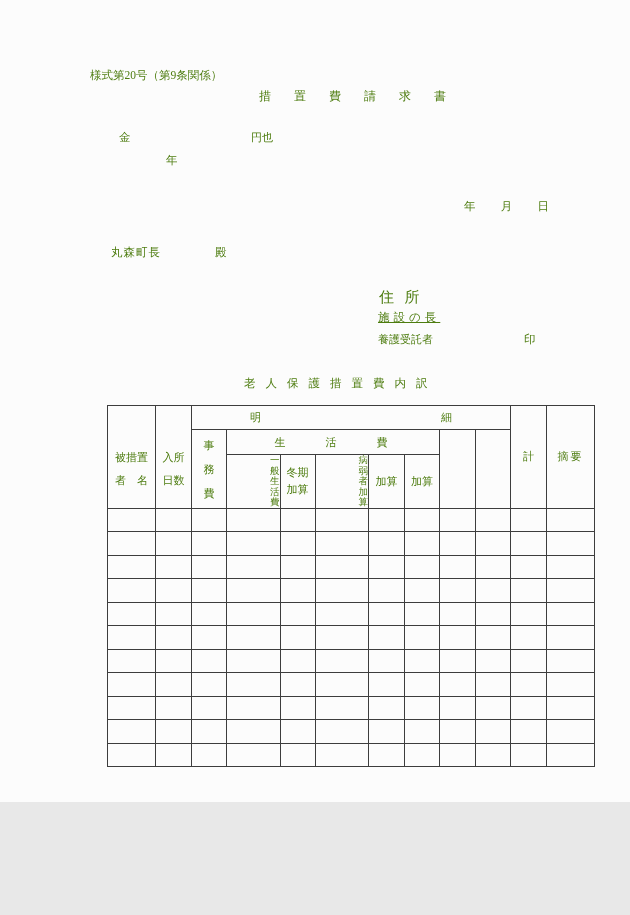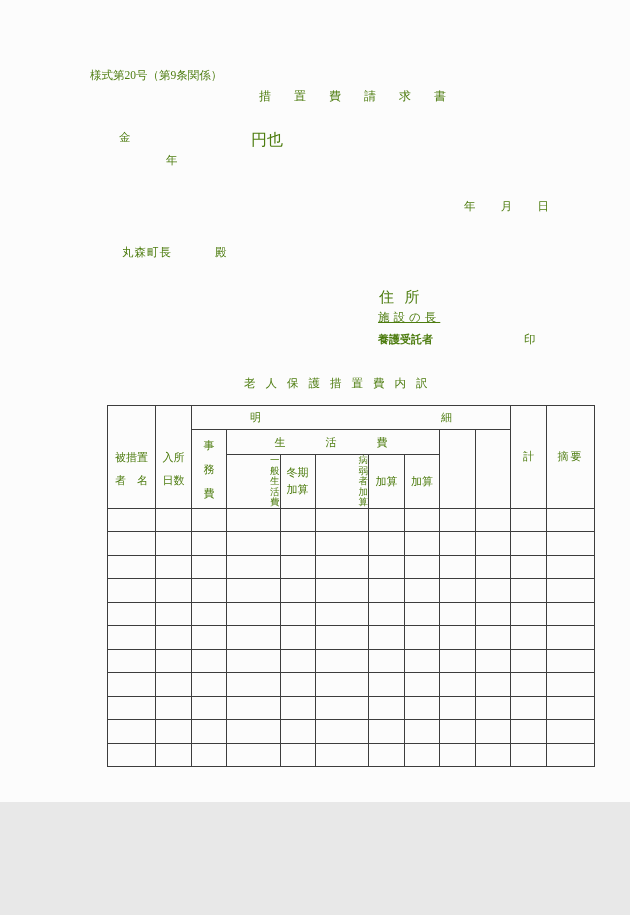--- a/index.html
+++ b/index.html
@@ -8,30 +8,30 @@
     background:#fcfcfc;
     font-family:"Liberation Serif","DejaVu Serif",serif;
     color:#4d7c0f;
     overflow:hidden;
   }
   .abs { position:absolute; white-space:nowrap; }
 
   .form-number   { left:90px;  top:68px;  font-size:11.5px; }
   .doc-title     { left:246px; top:88px;  font-size:12px; letter-spacing:23px;margin-left:13px; }
   .amount-prefix { left:119px; top:130px; font-size:11.5px; }
-  .amount-suffix { left:251px; top:130px; font-size:16px; }
+  .amount-suffix { left:251px; top:130px; font-size:11px; }
   .request-year  { left:166px; top:153px; font-size:11.5px; }
   .request-text  { left:204px; top:153px; font-size:11.5px; }
   .date-line     { left:464px; top:199px; width:85px; display:flex;
                    justify-content:space-between; font-size:11.5px; }
-  .addressee     { left:122px; top:245px; font-size:11.5px; letter-spacing:1px; }
+  .addressee     { left:111px; top:245px; font-size:11.5px; letter-spacing:1px; }
   .honorific     { left:215px; top:245px; font-size:11.5px; }
   .sig-address   { left:379px; top:288px; font-size:15px; letter-spacing:10.5px; }
   .sig-facility  { left:378px; top:310px; font-size:11.5px; letter-spacing:4px;text-decoration:underline; }
-  .sig-caretaker { left:378px; top:332px; font-size:11px;font-weight:bold; }
+  .sig-caretaker { left:378px; top:332px; font-size:11px; }
   .sig-seal      { left:524px; top:332px; font-size:11.5px; }
   .table-title   { left:244px; top:376px; font-size:11.5px; letter-spacing:10px; }
 
   .table-wrap { position:absolute; left:107px; top:405px; }
   table.breakdown {
     border-collapse:collapse; table-layout:fixed;
     border:1.5px solid #383838;
   }
   table.breakdown td {
     border:1px solid #3d3d3d; padding:0;

